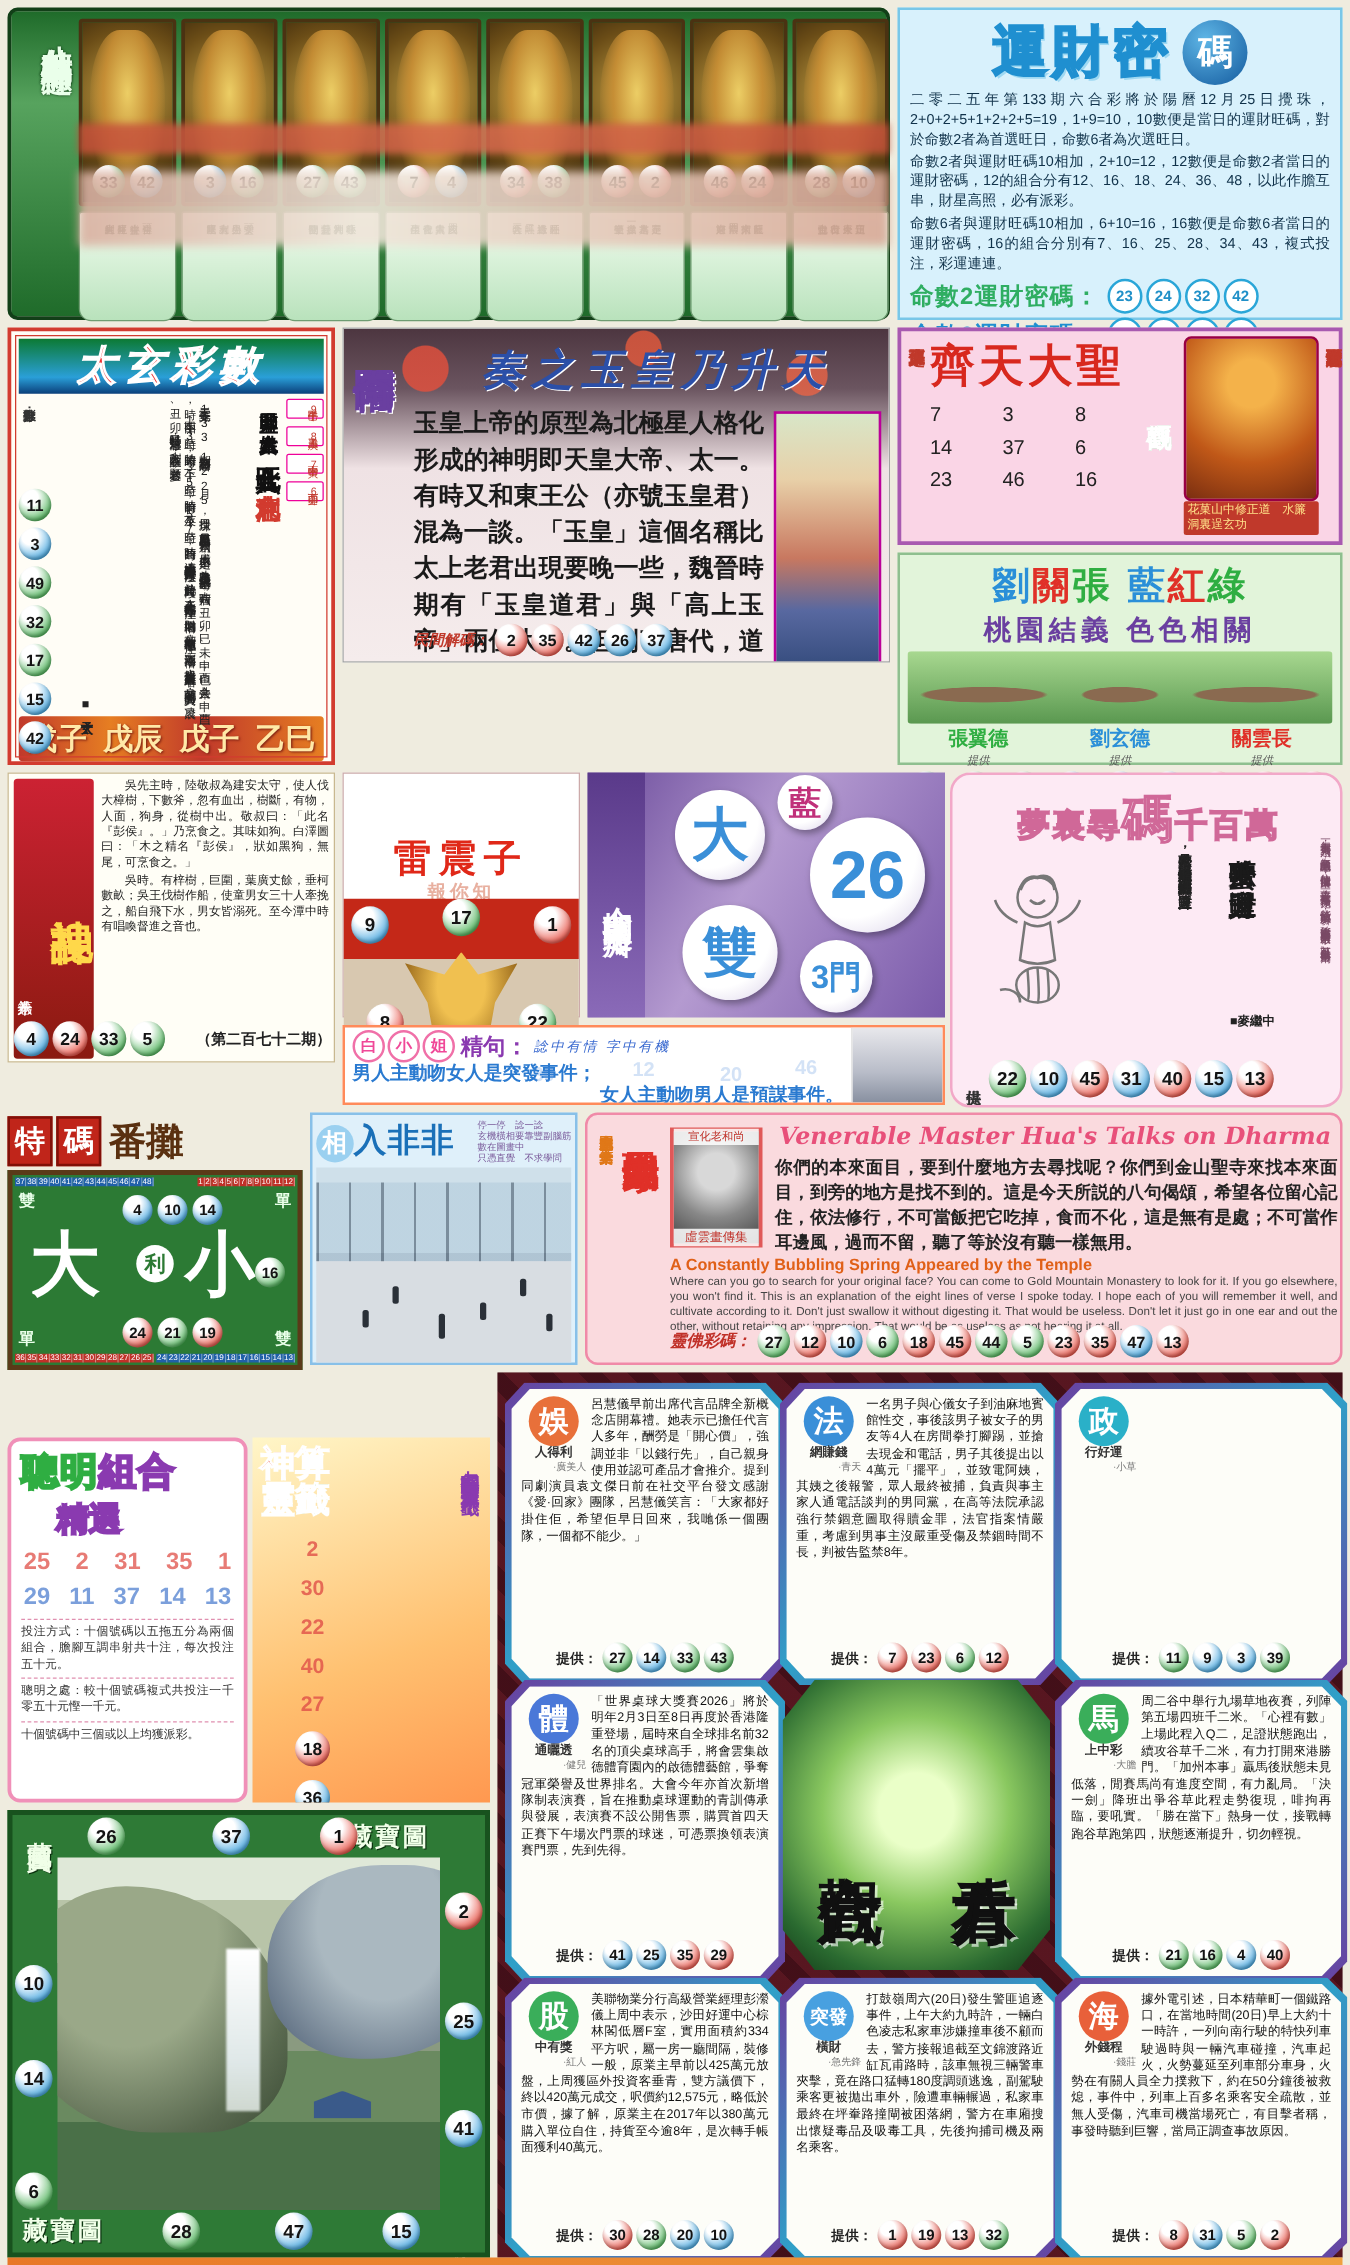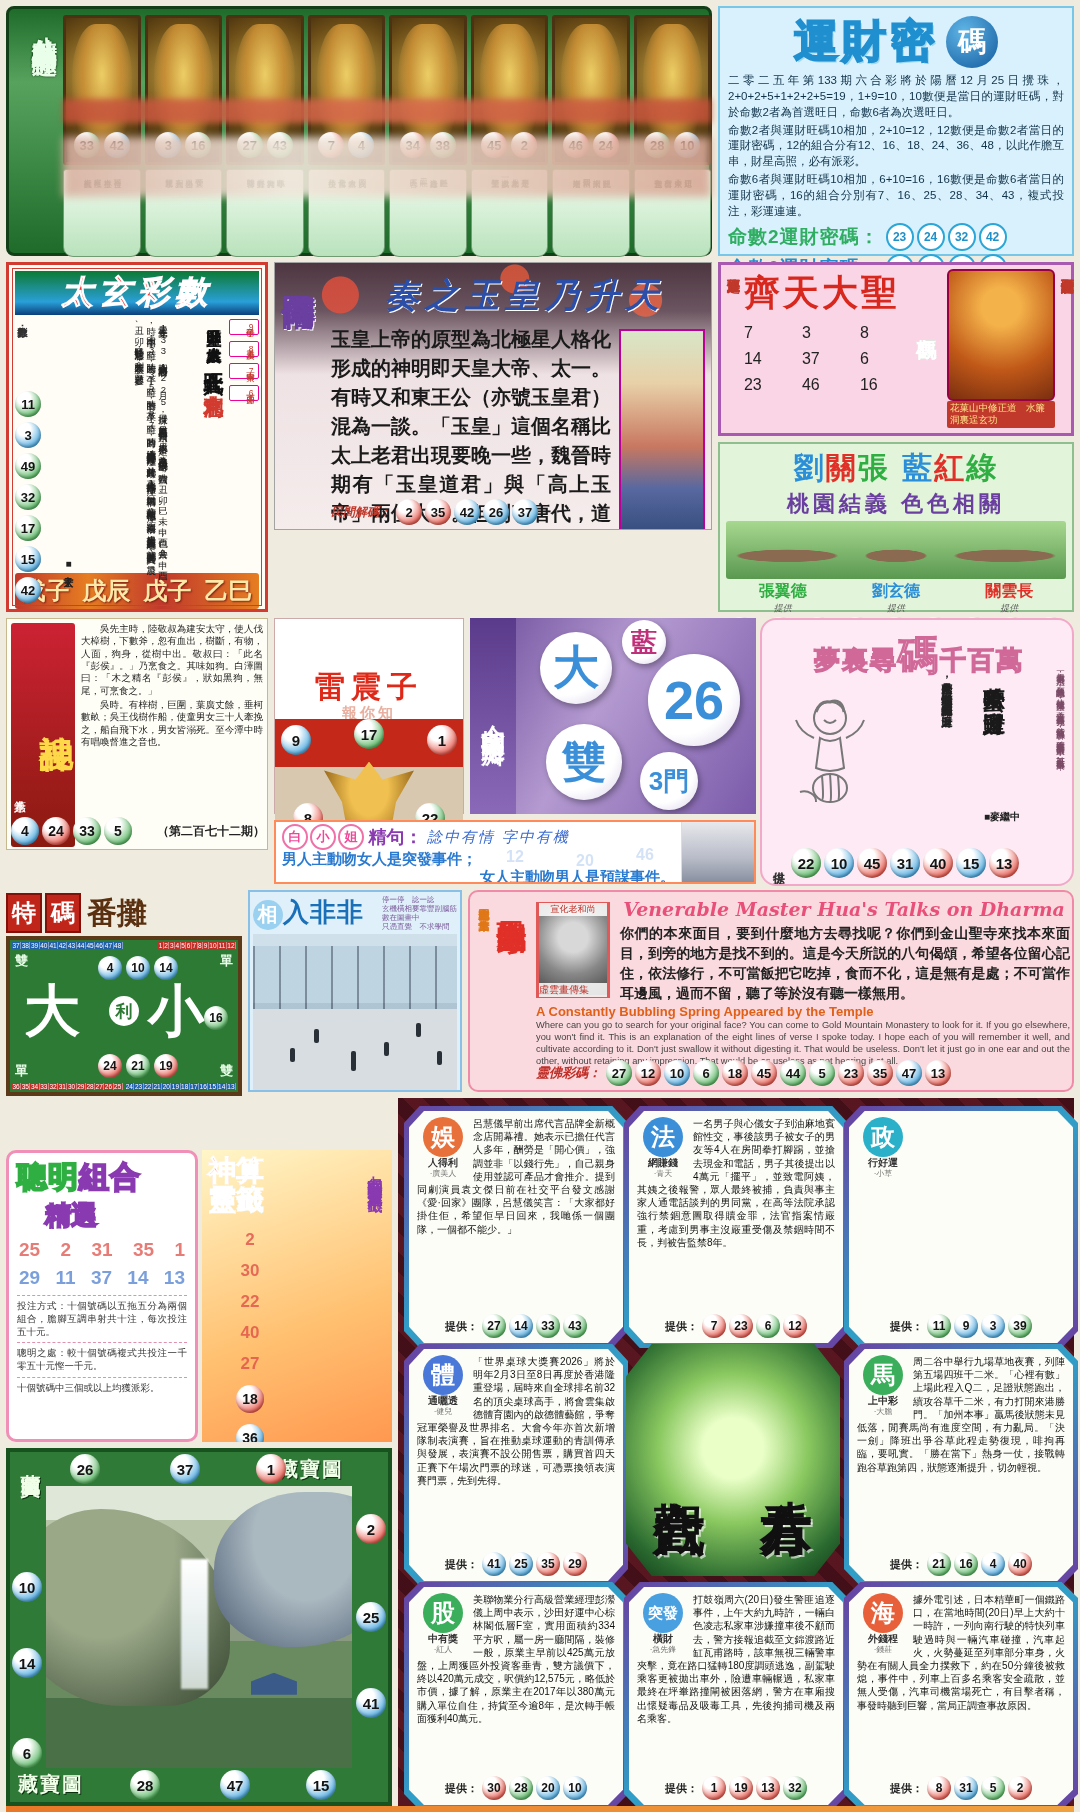--- a/index.html
+++ b/index.html
@@ -172,21 +172,21 @@
   .dr-prov{position:absolute;left:8px;bottom:6px;display:flex;align-items:center;gap:4px;}
   .prov-lbl{font-size:12px;font-weight:700;color:#333;writing-mode:vertical-rl;}
 
   
   .bai{left:274px;top:820px;width:482px;height:64px;background:#fff;border:2px solid #ff8a5a;display:flex;overflow:hidden;}
   .bai-left{flex:1;position:relative;padding:2px 6px;}
   .bai-name{display:inline-flex;gap:2px;vertical-align:middle;}
   .bai-name span{width:22px;height:22px;border-radius:50%;border:2px solid #f070a8;color:#f04898;font-size:13px;
       font-weight:900;display:inline-flex;align-items:center;justify-content:center;}
   .bai-jq{font-size:18px;font-weight:900;color:#8a3ab0;vertical-align:middle;}
-  .bai-hand{font-size:15px;color:#3a6ad0;font-family:"DejaVu Serif",serif;font-style:italic;vertical-align:middle;letter-spacing:2px;}
+  .bai-hand{font-size:11px;color:#3a6ad0;font-family:"DejaVu Serif",serif;font-style:italic;vertical-align:middle;letter-spacing:2px;}
   .bai-line{font-size:15px;color:#2a7ad0;font-weight:700;line-height:1.2;}
   .bai-line.r{text-align:right;}
   .bai-faint{position:absolute;font-size:16px;color:rgba(80,140,220,.25);font-weight:900;}
   .bai-girl{width:72px;background:linear-gradient(180deg,#e8e8ec,#b8bcc8 60%,#8890a0);border-left:1px solid #ddd;}
 
   
   .tema{left:6px;top:890px;width:236px;height:202px;}
   .tm-head{display:flex;align-items:center;gap:6px;height:46px;}
   .tm-tt{display:flex;gap:3px;}
   .tm-tt span{background:#c0251a;color:#fff;font-size:24px;font-weight:900;padding:2px 4px;border:2px solid #801008;}
@@ -216,21 +216,21 @@
   .xr-glass{position:absolute;left:0;top:8%;width:100%;height:40%;
       background:repeating-linear-gradient(90deg,rgba(40,60,80,.5) 0 2px,rgba(160,190,210,.35) 2px 26px);}
 
   
   .jin{left:468px;top:890px;width:606px;height:202px;background:#fadade;border:2px solid #f08aa8;border-radius:10px;padding:4px;}
   .jin-side{left:6px;top:8px;height:186px;font-size:11px;color:#e07818;font-weight:700;}
   .jin-title{left:26px;top:6px;height:192px;font-size:30px;font-weight:900;color:#e03028;line-height:1.05;}
   .jin-port{left:66px;top:10px;width:74px;height:96px;border:3px solid #e05858;background:
       radial-gradient(circle at 50% 36%,#d8d8d8 0 22%,#888 55%,#444 100%);}
   .jin-port .pt{position:absolute;left:0;right:0;top:-2px;text-align:center;font-size:9px;color:#c03028;background:rgba(255,255,255,.85);}
-  .jin-port .pb{position:absolute;left:0;right:0;bottom:-2px;text-align:left;font-size:10px;color:#c03028;background:rgba(255,255,255,.85);font-family:"DejaVu Serif",serif;}
+  .jin-port .pb{position:absolute;left:0;right:0;bottom:-2px;text-align:center;font-size:10px;color:#c03028;background:rgba(255,255,255,.85);font-family:"DejaVu Serif",serif;}
   .jin-script{left:150px;top:6px;width:448px;font-size:19px;color:#e8507a;font-weight:700;font-style:italic;
       font-family:"DejaVu Serif",serif;text-align:center;}
   .jin-cn{left:150px;top:32px;width:450px;font-size:14px;font-weight:700;line-height:1.42;text-align:justify;}
   .jin-enh{left:66px;top:112px;width:534px;font-size:13px;font-weight:700;color:#e06018;}
   .jin-en{left:66px;top:128px;width:534px;font-size:9.3px;color:#444;line-height:1.28;text-align:justify;}
   .jin-foot{left:66px;bottom:4px;display:flex;align-items:center;gap:5px;}
   .jin-lbl{font-size:13px;color:#c03028;font-weight:900;font-style:italic;font-family:"DejaVu Serif",serif;}
 
   
   .cong{left:6px;top:1150px;width:192px;height:292px;background:#fff;border:3px solid #f090b8;border-radius:10px;padding:4px 8px;}
@@ -267,21 +267,21 @@
   .panel{left:398px;top:1098px;width:676px;height:708px;background:
       repeating-linear-gradient(45deg,rgba(120,30,40,.35) 0 14px,rgba(60,10,18,.35) 14px 28px),#46121c;padding:0;}
   .art{position:absolute;clip-path:polygon(7% 0,93% 0,100% 7%,100% 93%,93% 100%,7% 100%,0 93%,0 7%);
       background:linear-gradient(135deg,#6a3fa0,#2fa0c8 50%,#6a3fa0);padding:5px;}
   .art-in{position:relative;width:100%;height:100%;background:#fdfdf8;
       clip-path:polygon(7% 0,93% 0,100% 7%,100% 93%,93% 100%,7% 100%,0 93%,0 7%);padding:6px 8px 30px;box-sizing:border-box;overflow:hidden;}
   .art-icon{float:left;width:52px;height:60px;margin:0 4px 2px 0;text-align:center;}
   .art-icon .big{display:inline-flex;width:40px;height:40px;border-radius:50%;align-items:center;justify-content:center;
       font-size:24px;font-weight:900;color:#fff;}
   .art-icon .sub{font-size:10px;font-weight:700;color:#333;line-height:1.1;}
-  .art-icon .by{font-size:8px;color:#777;}
+  .art-icon .by{font-size:8px;color:#777;text-align:right;}
   .art-text{font-size:10px;line-height:1.32;text-align:justify;color:#111;}
   .art-prov{position:absolute;left:8px;right:8px;bottom:5px;display:flex;align-items:center;gap:4px;justify-content:center;}
   .art-prov .lbl{font-size:11px;font-weight:700;}
   .guanyin{position:absolute;left:228px;top:246px;width:214px;height:232px;clip-path:polygon(12% 0,88% 0,100% 14%,100% 86%,88% 100%,12% 100%,0 86%,0 14%);
       background:radial-gradient(circle at 50% 45%,#eaffc8 0 18%,#8ac860 45%,#2a6a30 80%,#123a18 100%);display:flex;align-items:center;justify-content:space-around;}
   .gy-col{writing-mode:vertical-rl;font-size:52px;font-weight:900;color:#101010;text-shadow:2px 2px 0 rgba(255,255,255,.6);
       font-family:"DejaVu Serif",serif;line-height:1;}
   .bottom-bar{left:6px;top:1806px;width:1068px;height:6px;background:linear-gradient(90deg,#e87828,#f0a040);}
 </style>
 </head>

